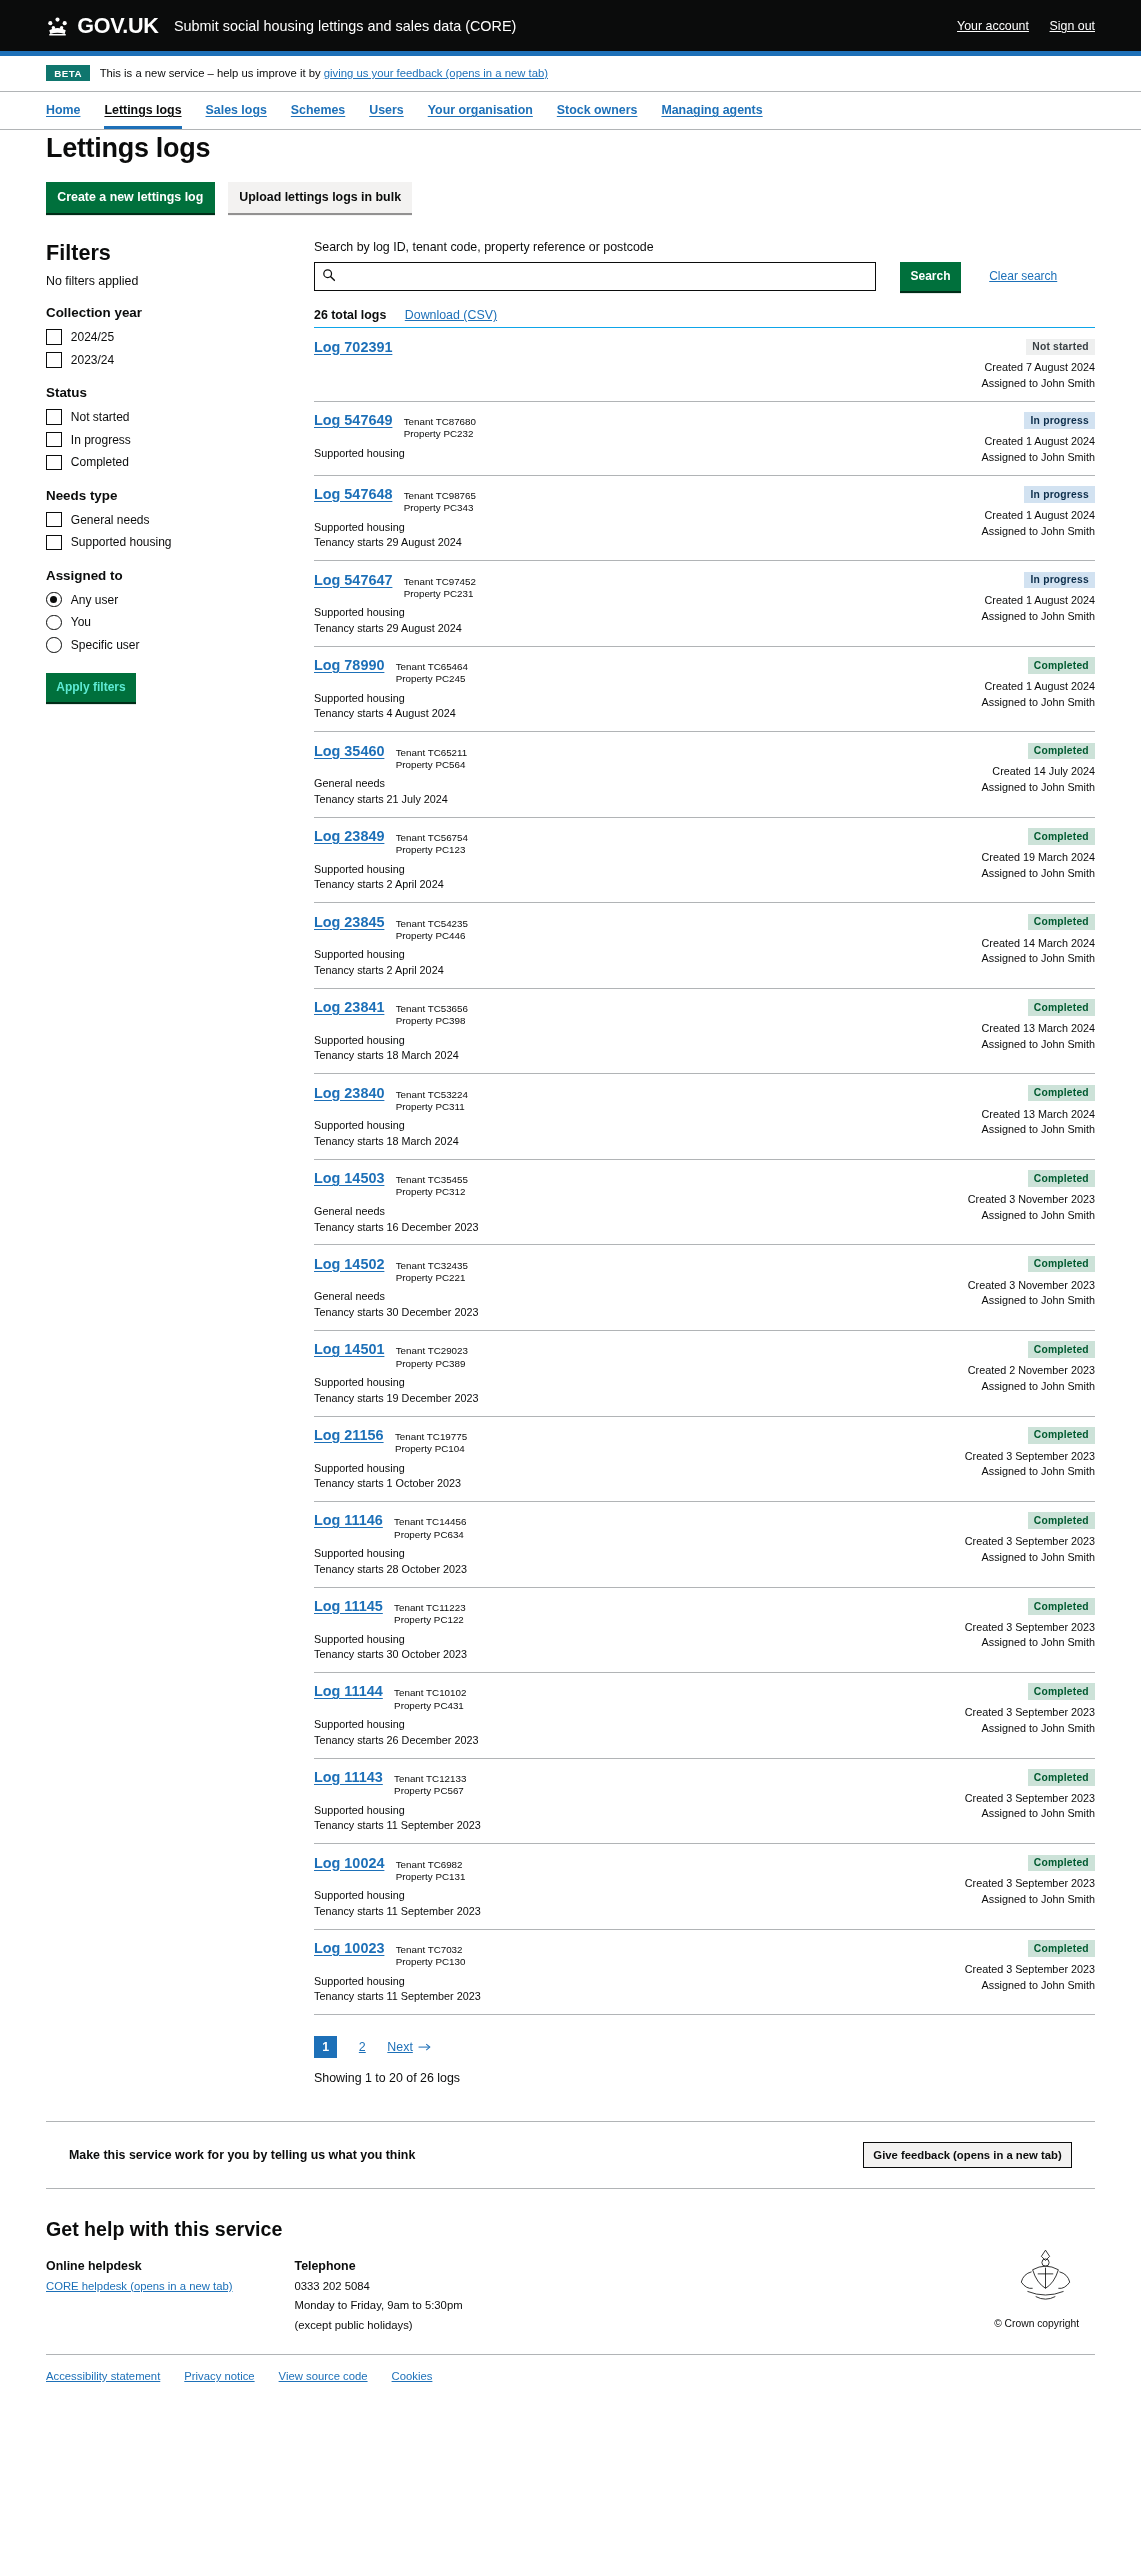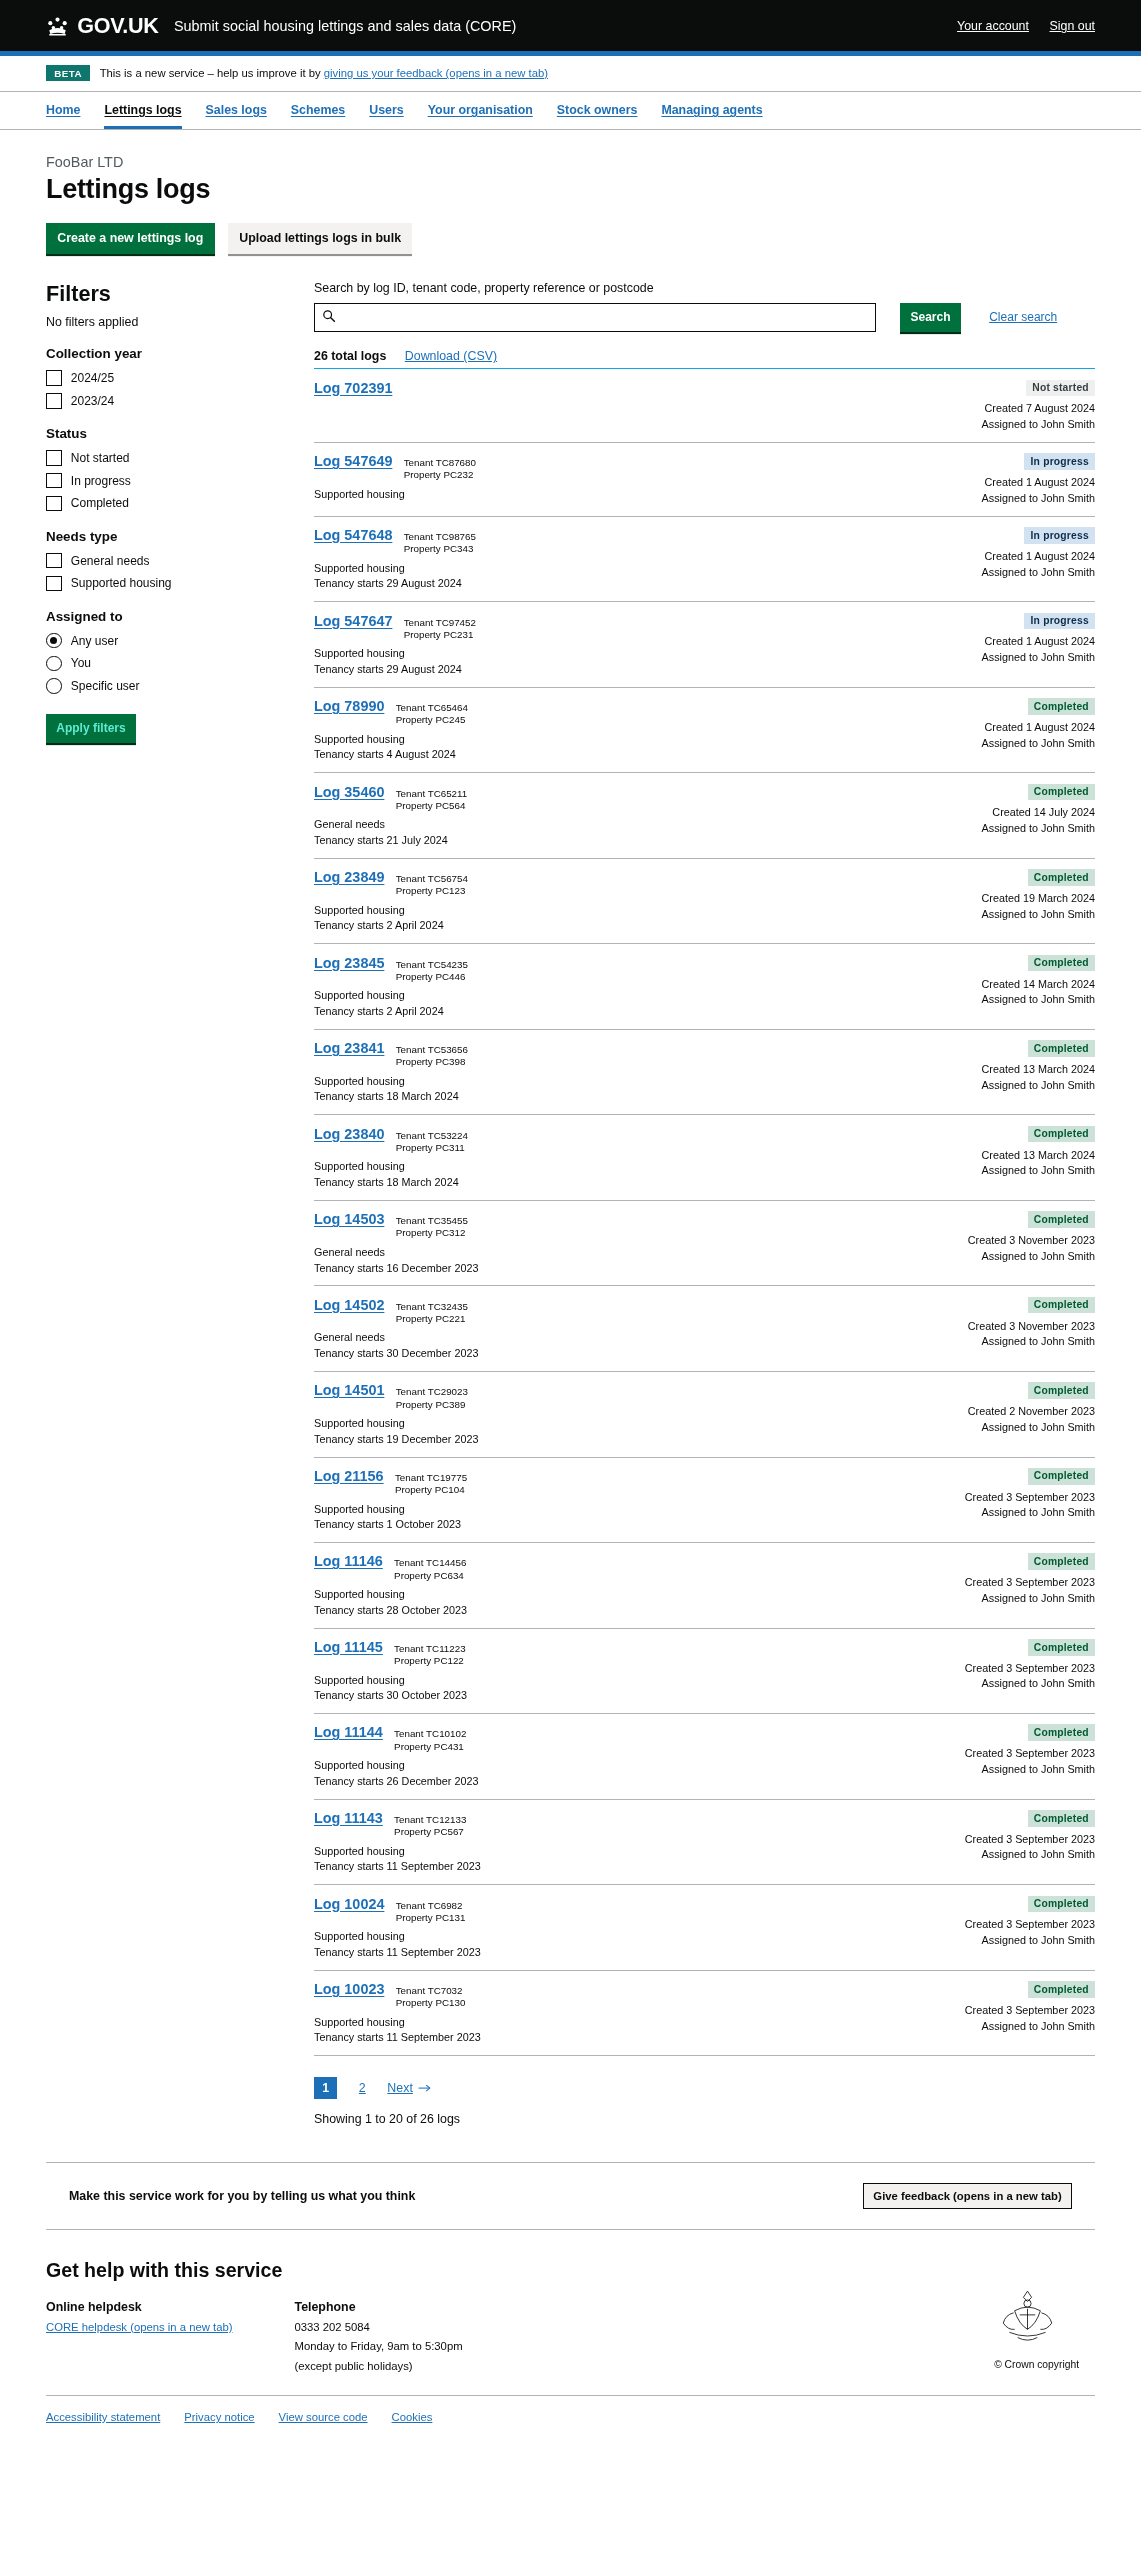--- a/index.html
+++ b/index.html
@@ -341,21 +341,21 @@
   }
   h2.help-title { font-size:19.6px; font-weight:bold; margin:0 0 17.5px 0; }
   .help-cols { display:flex; gap:62px; }
   .help-col h3 { font-size:12.4px; font-weight:bold; margin:0 0 5.2px 0; }
   .help-col p, .help-col a { font-size:11.3px; margin:0 0 3.1px 0; line-height:1.45; }
   .help-col a { color:#1d70b8; text-decoration:underline; }
   .crown-mark {
     position:absolute;
     right:62px;
     bottom:25px;
-    text-align:left;
+    text-align:right;
   }
   .crown-caption { font-size:10.3px; margin-top:6.2px; color:#0b0c0c; }
 
   
   .footer {
     border-top:0.5px solid #b1b4b6;
     margin:0 46px;
     padding:15.5px 0 31px 0;
     display:flex;
     gap:24px;
@@ -409,21 +409,20 @@
     <span class="navitem active">Lettings logs</span>
     <span class="navitem">Sales logs</span>
     <span class="navitem">Schemes</span>
     <span class="navitem">Users</span>
     <span class="navitem">Your organisation</span>
     <span class="navitem">Stock owners</span>
     <span class="navitem">Managing agents</span>
   </div>
 
   <div class="container">
-    <div class="org-name">FooBar LTD</div>
     <h1 class="page-title">Lettings logs</h1>
 
     <div class="button-row">
       <button class="btn btn-green">Create a new lettings log</button>
       <button class="btn btn-grey">Upload lettings logs in bulk</button>
     </div>
 
     <div class="cols">
 
       <div class="sidebar">

